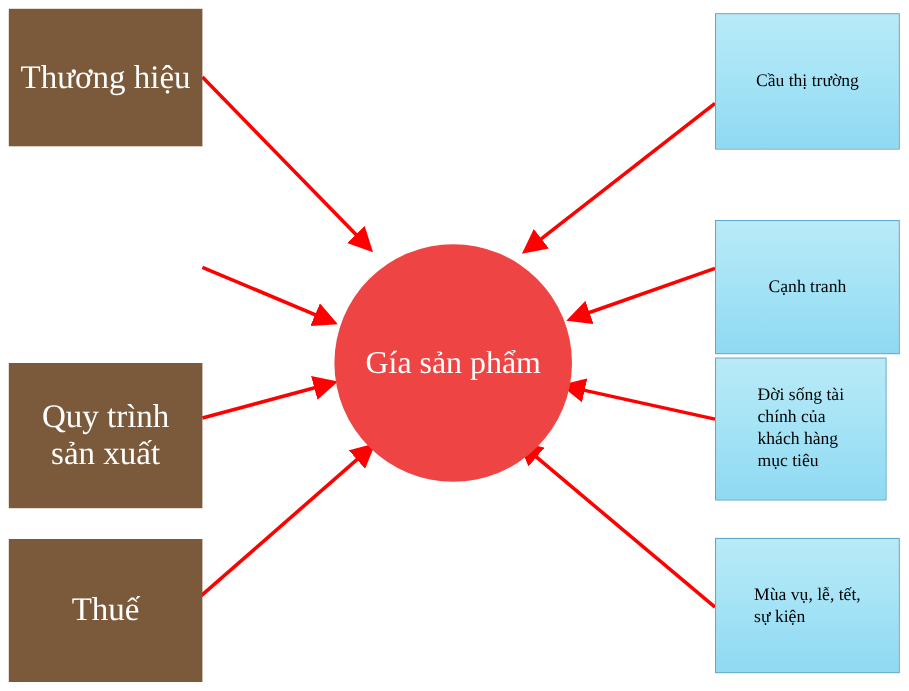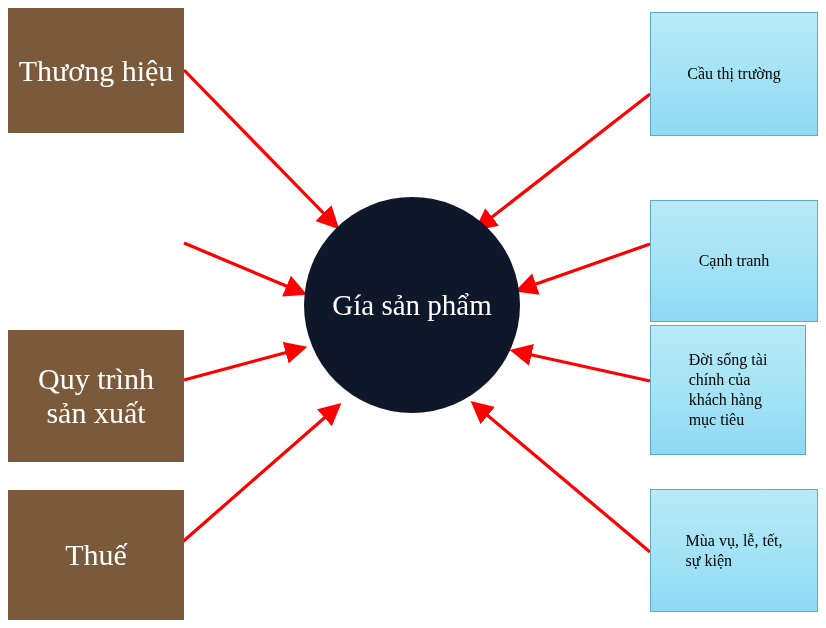--- a/index.html
+++ b/index.html
@@ -51,25 +51,25 @@
     text-align: left;
     font-family: "Liberation Serif", serif;
     font-size: 16px;
     line-height: 1.25;
     box-sizing: border-box;
     padding: 2px 6px;
   }
   #center-circle {
     position: absolute;
     left: 304px;
-    top: 197px;
+    top: 222px;
     width: 216px;
     height: 216px;
     border-radius: 50%;
-    background: #0f172a;
+    background: #ef4444;
     color: #ffffff;
     display: flex;
     align-items: center;
     justify-content: center;
     text-align: center;
     font-family: "Liberation Serif", serif;
     font-size: 29px;
     line-height: 1.2;
   }
   .txt {

